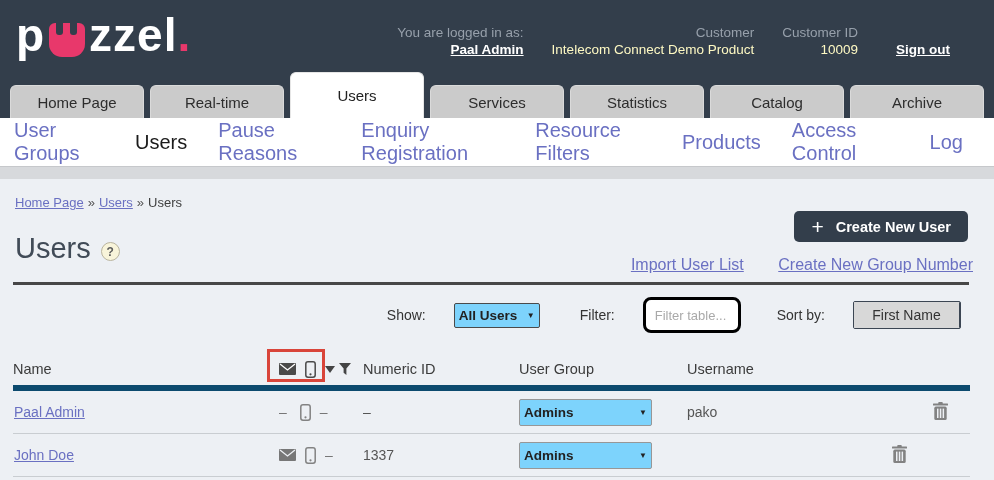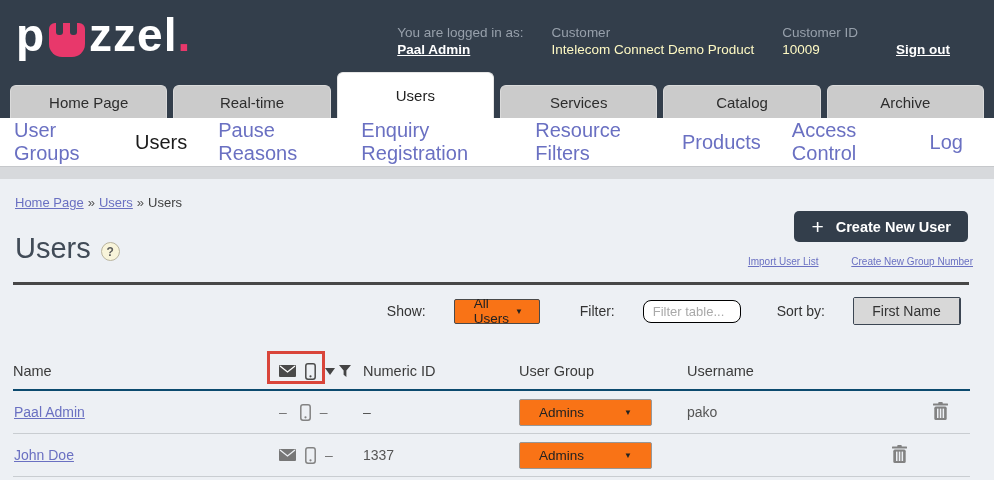--- a/index.html
+++ b/index.html
@@ -11,21 +11,21 @@
   .logo { display:flex; align-items:center; margin-left:16px; font-weight:bold;
           font-size:46px; color:#fff; letter-spacing:1px; }
   .logo .lp { line-height:70px; }
   .logo-u { position:relative; width:36px; height:34px; background:#e8386b;
             border-radius:6px 6px 13px 13px; margin:0 4px; transform:translateY(5px); }
   .logo-u .notch { position:absolute; top:0; width:7px; height:12px; background:#333e4b;
             border-radius:0 0 3px 3px; }
   .logo-u .n1 { left:7px; } .logo-u .n2 { left:21px; }
   .logo-dot { color:#e8386b; }
   .hdr-info { position:absolute; right:44px; top:24px; display:flex; font-size:13.5px; line-height:17px; }
-  .hdr-col { margin-left:28px; }
+  .hdr-col { margin-left:28px;text-align:right; }
   .hdr-lbl { color:#97a0ab; }
   .hdr-val { color:#fef9c3; }
   a.hdr-link { color:#fff; text-decoration:underline; font-weight:bold; cursor:pointer; }
   .signout-col { margin-left:38px; padding-top:17px; }
 
   
   .tabbar { height:48px; background:#333e4b; display:flex; align-items:flex-end; padding:0 7px; }
   .tab { flex:1; height:33px; margin:0 3px; background:#cbcbcb; border:1px solid #dadada;
          border-bottom:none; border-radius:6px 6px 0 0; display:flex; align-items:center;
          justify-content:center; font-size:15px; color:#2d2d2d; cursor:pointer; }
@@ -49,47 +49,47 @@
     font-weight:bold; display:flex; align-items:center; cursor:pointer;
     font-family:"Liberation Sans", sans-serif; }
   .create-btn .plus { font-size:21px; font-weight:normal; margin-right:12px; line-height:1; }
 
   .title-row { position:absolute; top:53px; left:15px; display:flex; align-items:center; }
   .page-title { font-size:29px; color:#414b57; }
   .help { width:19px; height:19px; border-radius:50%; background:#f8f4da; border:1px solid #b9b49e;
     color:#5c5c5c; font-size:12px; font-weight:bold; display:flex; align-items:center;
     justify-content:center; margin-left:10px; margin-top:6px; cursor:pointer; }
 
-  .links-row { position:absolute; top:77px; right:21px; font-size:10px; }
+  .links-row { position:absolute; top:77px; right:21px; font-size:16px; }
   .links-row a { color:#6a70c2; text-decoration:underline; margin-left:30px; cursor:pointer; }
 
   .dark-sep { position:absolute; top:103px; left:13px; right:25px; height:3px; background:#474747; }
 
   
   .controls { position:absolute; top:118px; right:33px; display:flex; align-items:center; font-size:14px; color:#333;gap:21px; }
   .ctl-lbl { margin-right:7px; }
   .mock-select { display:flex; align-items:center; justify-content:space-between;
-    background:#f97316; border:1px solid #4a4a4a; border-radius:2px; height:25px;
-    padding:0 19px; font-size:13.5px; color:#222; cursor:pointer; }
+    background:#7dd3fc; border:1px solid #4a4a4a; border-radius:2px; height:25px;
+    padding:0 4px; font-size:13.5px; color:#222; cursor:pointer;font-weight:bold; }
   .show-select { width:86px; margin-right:19px; }
   .arrow { font-size:8px; color:#222; margin-left:6px; }
-  .filter-input { width:98px; height:23px; border:1px solid #000000; border-radius:8px;
+  .filter-input { width:98px; height:36px; border:3px solid #000000; border-radius:8px;
     padding:0 9px; font-size:13px; color:#333; background:#fff; margin-right:15px;
     font-family:"Liberation Sans", sans-serif; }
   .filter-input::placeholder { color:#a9a9a9; }
   .sort-group { display:flex; border:1px solid #3c4653; border-radius:2px; overflow:hidden; }
   .sort-btn { width:106px; height:26px; border:none; font-size:14px; cursor:pointer;
     font-family:"Liberation Sans", sans-serif; }
   .sort-btn.active { background:#d8d8d8; color:#333; border-right:1px solid #3c4653; }
   .sort-btn.inactive { background:#fff; color:#6a70c2; }
 
   
   .utable { position:absolute; top:174px; left:13px; right:24px; }
   .trow { display:grid; grid-template-columns:266px 84px 156px 168px 242px 1fr; align-items:center; }
-  .thead { height:38px; border-bottom:2px solid #0c4a6e; font-size:14.5px; color:#3b3b3b; }
+  .thead { height:38px; border-bottom:6px solid #0c4a6e; font-size:14.5px; color:#3b3b3b; }
   .tbody-row { height:43px; border-bottom:1px solid #c9cdd1; font-size:14px; color:#555; }
   .cell-name a { color:#6a70c2; text-decoration:underline; cursor:pointer; }
   .cell-name { padding-left:1px; }
   .icon-cell { position:relative; display:flex; align-items:center; }
   .icon-cell .ic { margin-right:9px; display:flex; align-items:center; }
   .dash { color:#777; margin-right:13px; }
   .red-box { position:absolute; left:-12px; top:-12px; width:58px; height:33px;
     border:3px solid #d9453a; pointer-events:none; }
   .grp-select { width:133px; height:27px; border-color:#979797; }
   .trash { display:flex; justify-content:flex-end; padding-right:22px; cursor:pointer; }
@@ -124,20 +124,21 @@
       <a class="hdr-link">Sign out</a>
     </div>
   </div>
 </div>
 
 <div class="tabbar">
   <div class="tab">Home Page</div>
   <div class="tab">Real-time</div>
   <div class="tab active">Users</div>
   <div class="tab">Services</div>
+  <div class="tab">Statistics</div>
   <div class="tab">Catalog</div>
   <div class="tab">Archive</div>
 </div>
 
 <div class="subnav">
   <a>User Groups</a>
   <a class="active">Users</a>
   <a>Pause Reasons</a>
   <a>Enquiry Registration</a>
   <a>Resource Filters</a>

